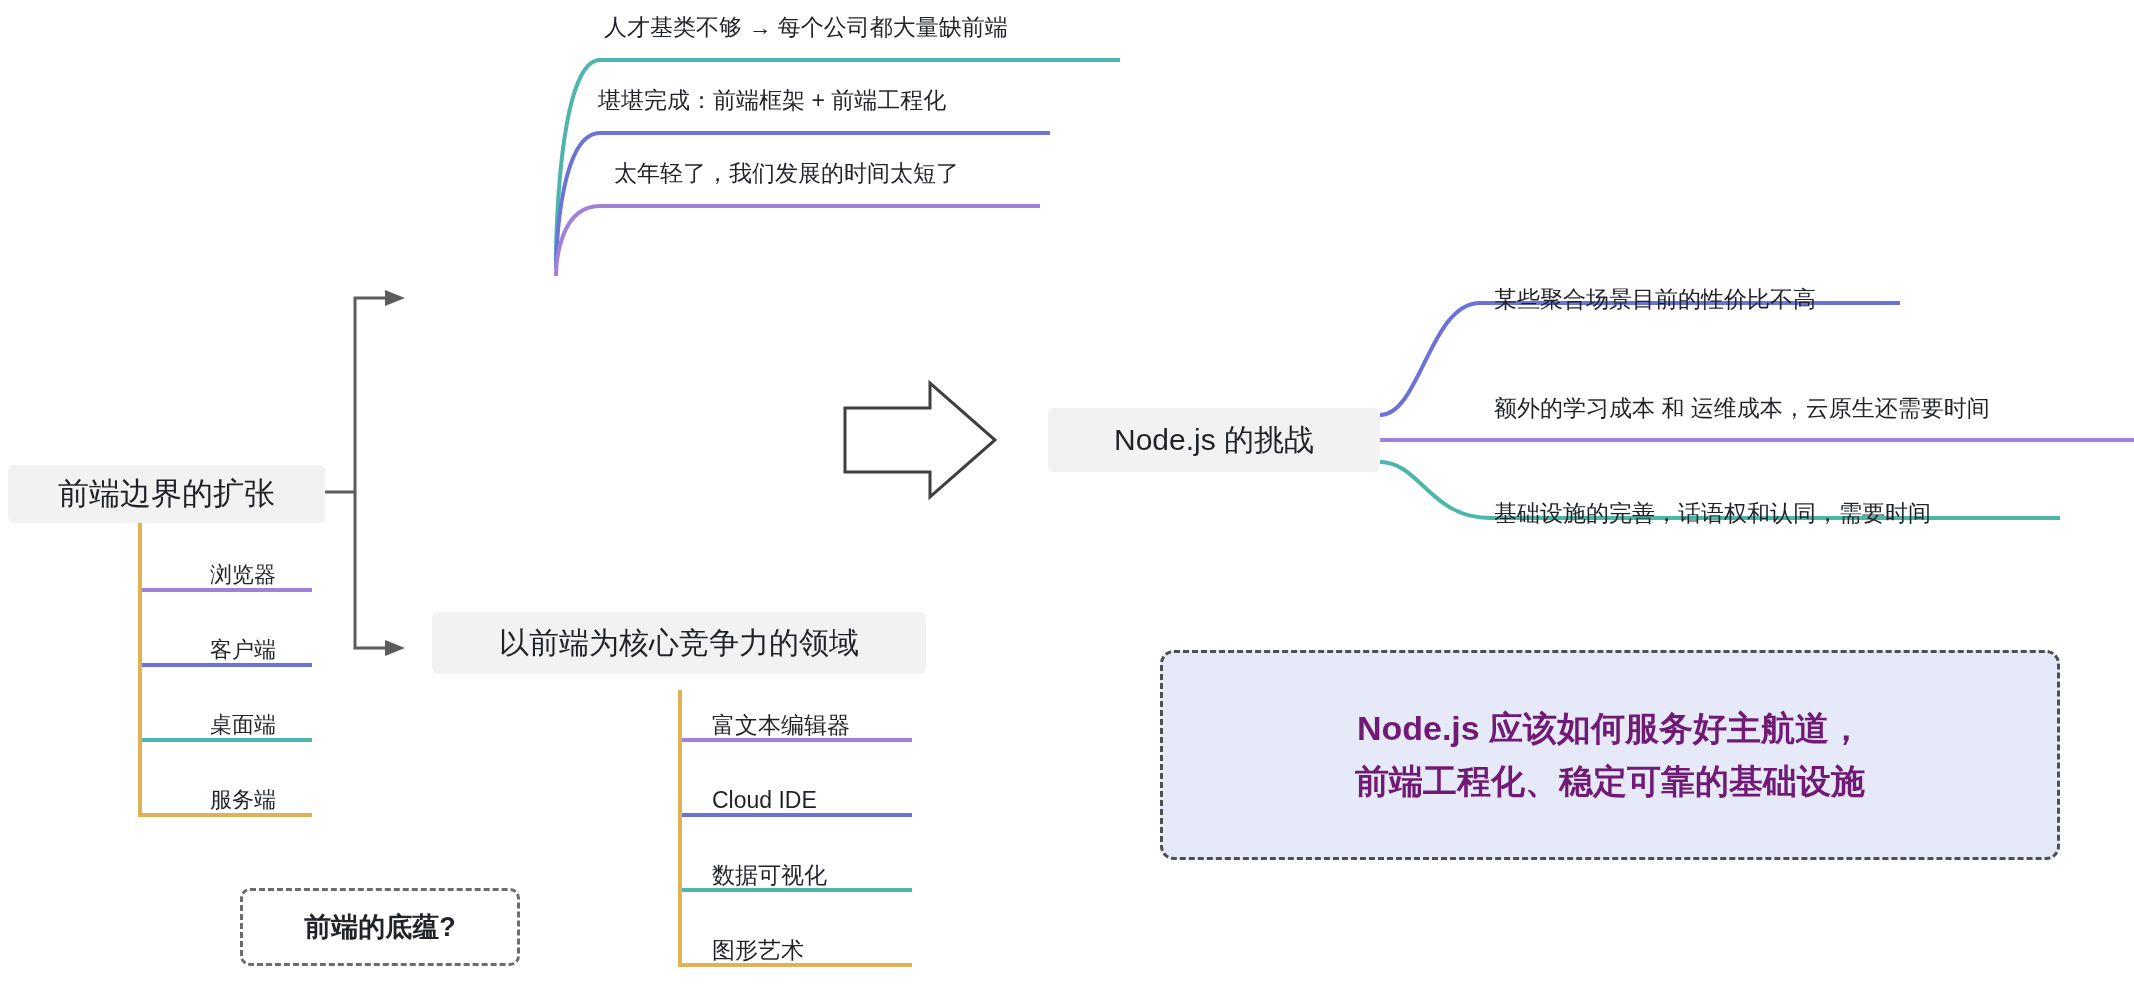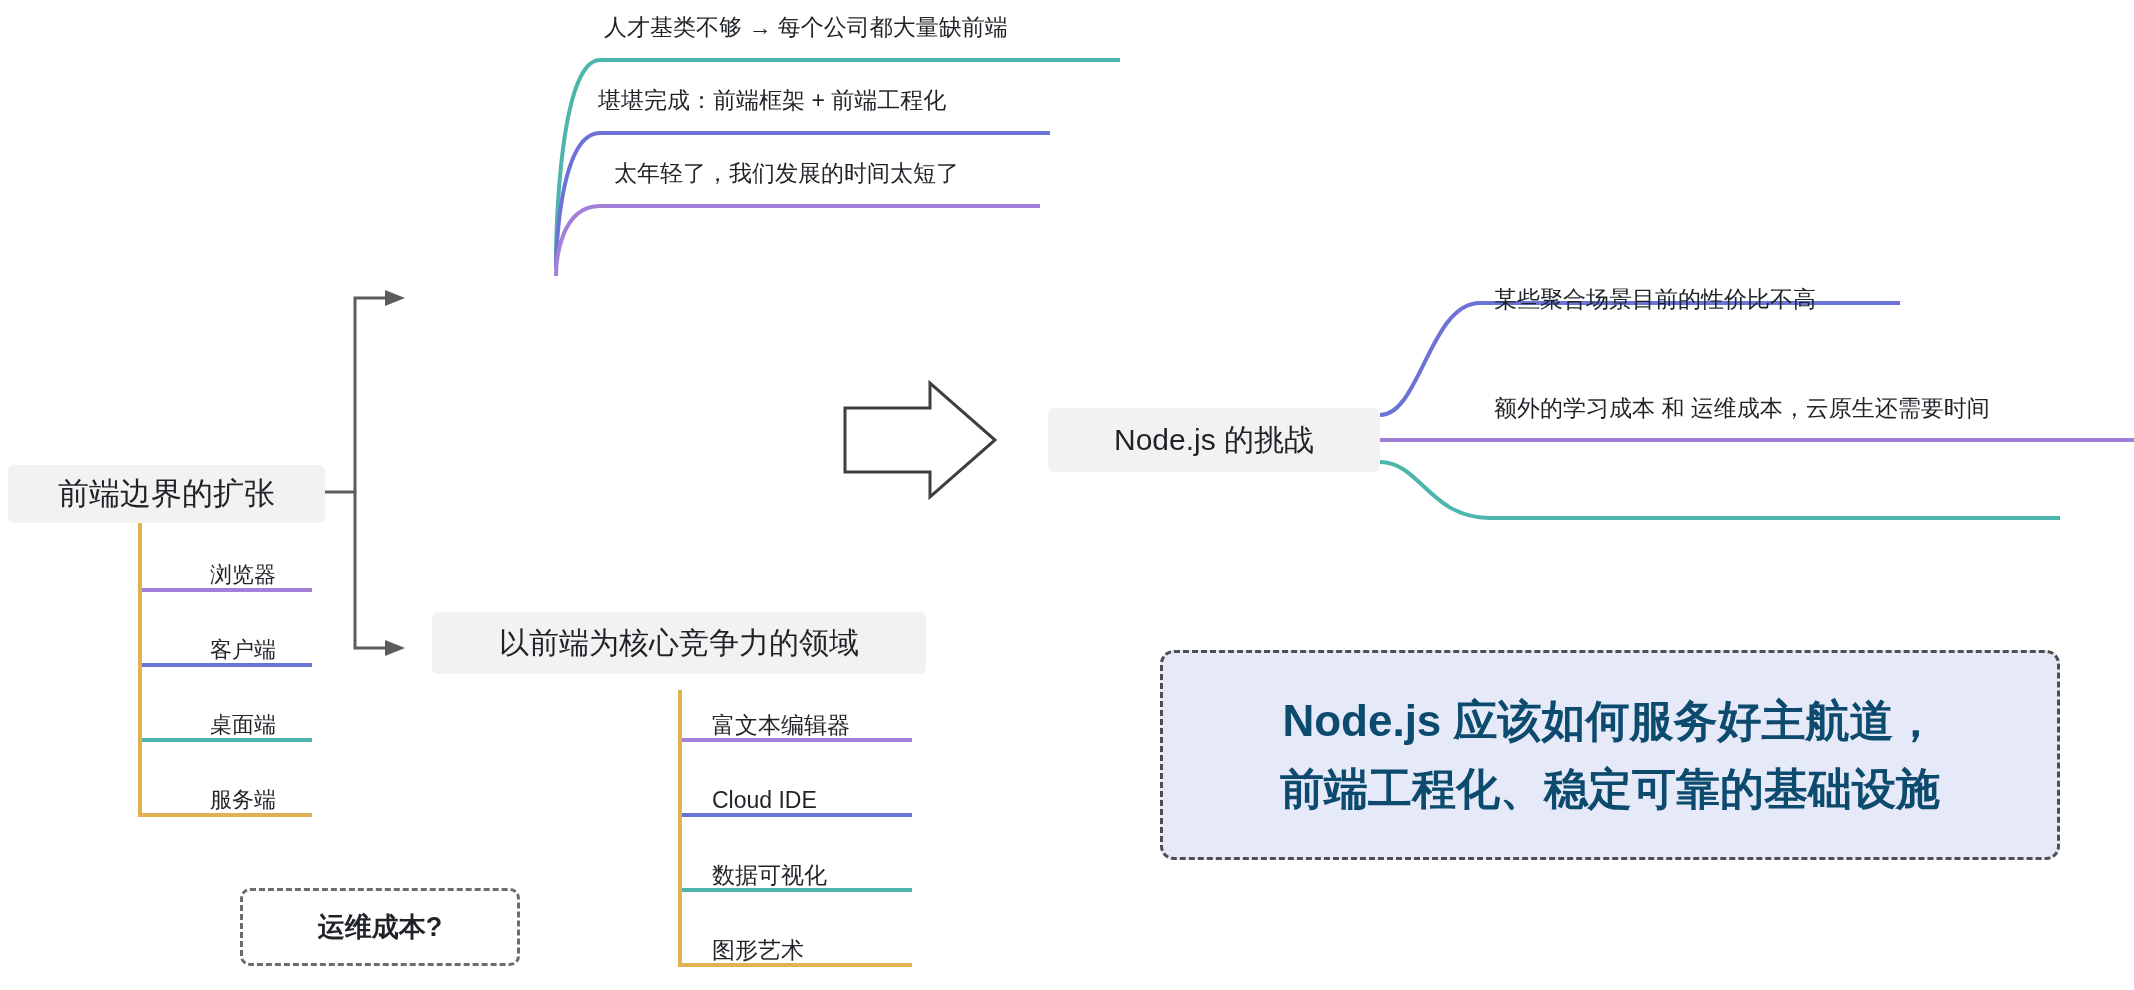--- a/index.html
+++ b/index.html
@@ -76,23 +76,23 @@
     border-radius: 14px;
     background: #e6eaf8;
     display: flex;
     flex-direction: column;
     align-items: center;
     justify-content: center;
     padding: 20px 30px;
     text-align: center;
   }
   .conclusion div {
-    font-size: 44px;
+    font-size: 34px;
     font-weight: 700;
-    color: #0c4a6e;
+    color: #701a75;
     line-height: 1.55;
     white-space: nowrap;
     text-align: center;
   }
 </style>
 </head>
 <body>
 
 <div id="canvas">
 
@@ -151,21 +151,21 @@
     <span>客户端</span>
   </div>
   <div class="leaf leaf-small" style="left:210px; top:712px;font-family:Liberation Serif, serif;">
     <span>桌面端</span>
   </div>
   <div class="leaf leaf-small" style="left:210px; top:787px;">
     <span>服务端</span>
   </div>
 
   <div class="dashed-box" style="left:240px; top:888px; width:280px; height:78px; font-size:27px;">
-    <span>运维成本?</span>
+    <span>前端的底蕴?</span>
   </div>
 
   <div class="leaf leaf-mid" style="left:712px; top:712px;">
     <span>富文本编辑器</span>
   </div>
   <div class="leaf leaf-mid" style="left:712px; top:787px;">
     <span>Cloud IDE</span>
   </div>
   <div class="leaf leaf-mid" style="left:712px; top:862px;">
     <span>数据可视化</span>
@@ -177,19 +177,22 @@
   <div class="node branch-big" style="left:1048px; top:408px; width:332px; height:64px;">
     <span>Node.js 的挑战</span>
   </div>
 
   <div class="leaf leaf-mid" style="left:1494px; top:286px;">
     <span>某些聚合场景目前的性价比不高</span>
   </div>
   <div class="leaf leaf-mid" style="left:1494px; top:395px;">
     <span>额外的学习成本 和 运维成本，云原生还需要时间</span>
   </div>
+  <div class="leaf leaf-mid" style="left:1494px; top:500px;">
+    <span>基础设施的完善，话语权和认同，需要时间</span>
+  </div>
 
   <div class="conclusion" style="left:1160px; top:650px; width:900px; height:210px;">
     <div>Node.js 应该如何服务好主航道，</div>
     <div>前端工程化、稳定可靠的基础设施</div>
   </div>
 
 </div>
 
 </body></html>

